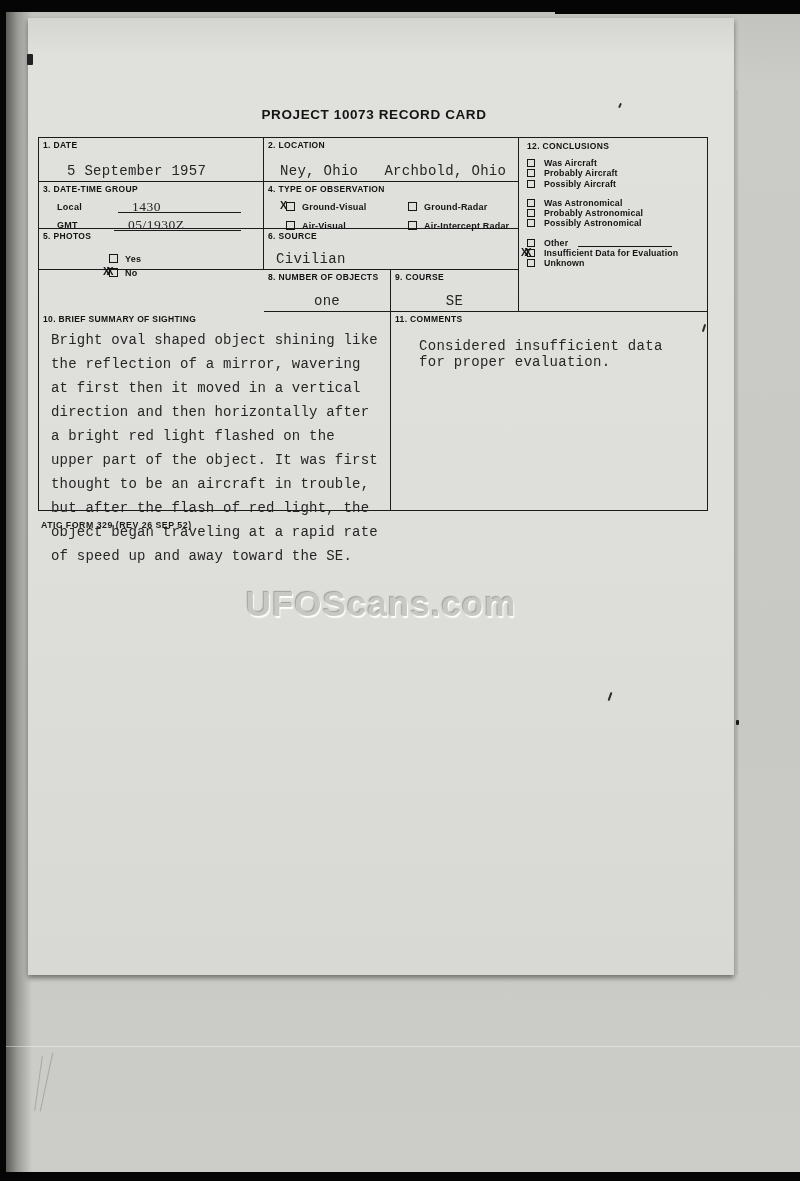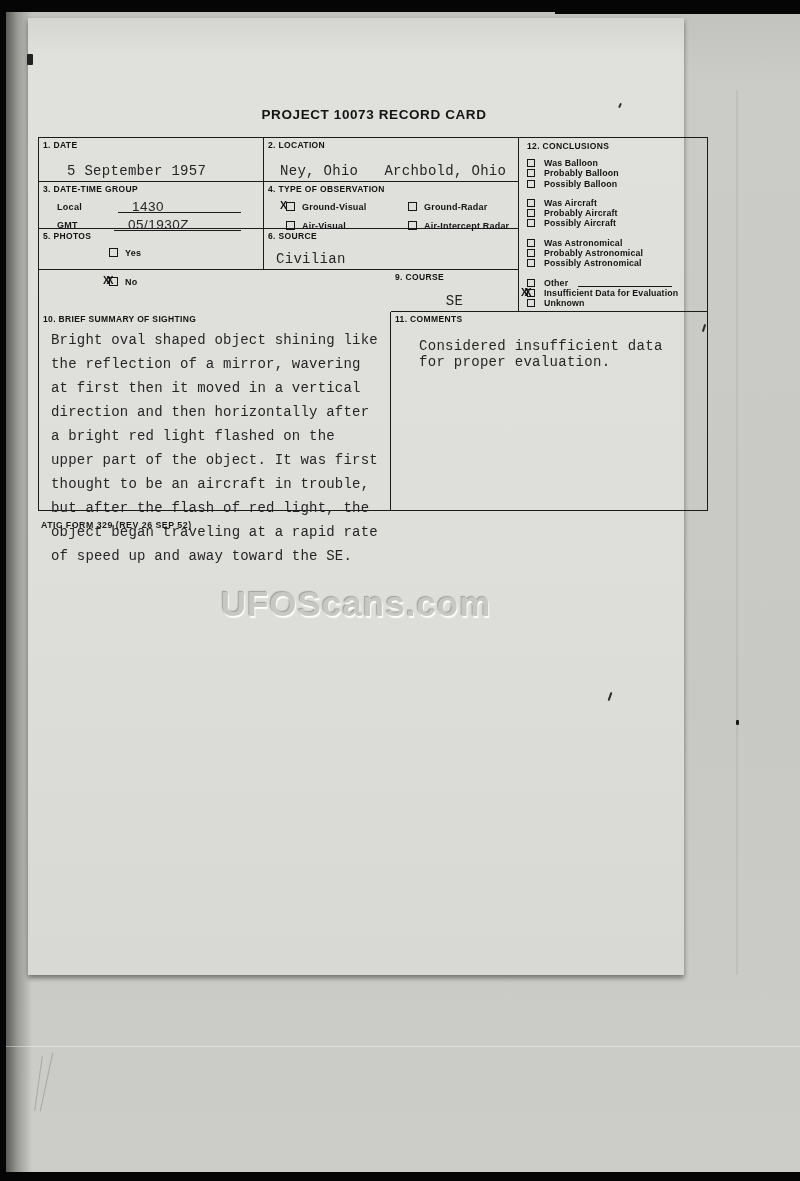--- a/index.html
+++ b/index.html
@@ -5,21 +5,21 @@
   html,body{margin:0;padding:0;background:#050505;}
   #scan{position:relative;width:800px;height:1181px;background:#060606;overflow:hidden;
         font-family:"Liberation Sans",sans-serif;}
   
   #backing{position:absolute;left:6px;top:12px;width:794px;height:1160px;
            background:linear-gradient(180deg,#c2c2be 0%,#cbcbc7 6%,#c8c8c4 60%,#ccccc8 100%);}
   #backing-edge{position:absolute;left:0;top:0;width:26px;height:100%;
            background:linear-gradient(90deg,#57575420%,rgba(160,160,156,0.9) 40%,rgba(200,200,196,0) 100%);
            background:linear-gradient(90deg,#5a5a57 0%,#9a9a96 45%,rgba(200,200,196,0) 100%);}
   
-  #card{position:absolute;left:28px;top:18px;width:656px;height:957px;
+  #card{position:absolute;left:28px;top:18px;width:706px;height:957px;
         background:linear-gradient(180deg,#d7d7d3 0%,#dfdfdb 3%,#dedeba00 0),
                    linear-gradient(180deg,#d8d8d4 0%,#e0e0dc 4%,#dedeDA 50%,#d9d9d5 100%);
         background:linear-gradient(180deg,#d4d4d0 0%,#e0e0dc 4%,#dedeDA 55%,#d8d8d4 100%);
         box-shadow:0 3px 5px rgba(0,0,0,0.45);}
   .title{position:absolute;left:10px;top:89px;width:672px;text-align:center;
          font-weight:bold;font-size:13.5px;letter-spacing:0.6px;color:#141414;}
   
   #formgrid{position:absolute;left:10px;top:119px;display:grid;
             grid-template-columns:225px 127px 128px 189px;
             grid-template-rows:44px 47px 41px 42px 199px;
@@ -28,32 +28,32 @@
         padding:3px 4px;box-sizing:border-box;overflow:visible;}
   .flabel{font-weight:bold;font-size:8.5px;line-height:1.15;letter-spacing:0.35px;color:#121212;}
   .typed{font-family:"Liberation Mono","DejaVu Sans Mono",monospace;font-size:14px;
          color:#262626;letter-spacing:0.3px;white-space:pre;}
   
   .vbottom{position:absolute;bottom:2px;}
   
   .dtg-row{display:flex;align-items:flex-end;margin:3px 18px 0 14px;height:15px;gap:36px;}
   .dtg-name{font-weight:bold;font-size:9px;color:#141414;letter-spacing:0.3px;padding-bottom:1px;}
   .dtg-fill{flex:1;border-bottom:1.5px solid #1b1b1b;height:15px;}
-  .dtg-val{font-family:Liberation Sans, sans-serif;font-size:13.5px;
+  .dtg-val{font-family:Liberation Serif, serif;font-size:13.5px;
            color:#262626;padding-left:14px;letter-spacing:0.5px;}
   
   .cbx{position:relative;display:inline-block;width:7px;height:7px;
        border:1.4px solid #161616;flex:none;}
   .cbx.checked::before{content:attr(data-mark);position:absolute;left:-7px;top:-4px;
        font-weight:bold;font-size:10.5px;letter-spacing:-3.5px;color:#161616;
        font-family:"Liberation Sans",sans-serif;}
   .cb-item{display:flex;align-items:center;gap:7px;}
   .cb-lab{font-weight:bold;font-size:9px;letter-spacing:0.2px;color:#141414;white-space:nowrap;}
   .obs-grid{display:grid;grid-template-columns:122px auto;row-gap:9px;margin:7px 12px 0 18px;}
-  .photos-list{margin:6px 0 0 66px;display:flex;flex-direction:column;gap:19px;}
+  .photos-list{margin:12px 0 0 66px;display:flex;flex-direction:column;gap:4px;}
   
   .sumtext{margin:3px 0 0 8px;font-size:14px;line-height:24px;letter-spacing:0.2px;}
   .comtext{margin:13px 0 0 24px;font-size:14px;line-height:16.5px;}
   
   .concl{padding:4px 2px 0 8px;}
   .cgroup{margin-bottom:9px;}
   .citem{display:flex;align-items:center;gap:9px;height:10.3px;}
   .cbx.sm{width:6px;height:6px;border-width:1.3px;}
   .clabel{font-weight:bold;font-size:8.8px;letter-spacing:0.15px;color:#141414;white-space:nowrap;}
   .other-fill{flex:0 0 94px;border-bottom:1.2px solid #161616;height:7px;margin-left:1px;}
@@ -94,34 +94,20 @@
         <div class="flabel">2.  LOCATION</div>
         <div class="typed vbottom" style="left:16px">Ney, Ohio   Archbold, Ohio</div>
       </div>
 
       <div class="cell concl" style="grid-area:1/4/5/5">
         <div class="flabel">12.  CONCLUSIONS</div>
         <div style="margin-top:6px">
           <div class="cgroup">
             <div class="citem">
               <span class="cbx sm"></span>
-              <span class="clabel">Was Balloon</span>
-              </div>
-            <div class="citem">
-              <span class="cbx sm"></span>
-              <span class="clabel">Probably Balloon</span>
-              </div>
-            <div class="citem">
-              <span class="cbx sm"></span>
-              <span class="clabel">Possibly Balloon</span>
-              </div>
-          </div>
-          <div class="cgroup">
-            <div class="citem">
-              <span class="cbx sm"></span>
               <span class="clabel">Was Aircraft</span>
               </div>
             <div class="citem">
               <span class="cbx sm"></span>
               <span class="clabel">Probably Aircraft</span>
               </div>
             <div class="citem">
               <span class="cbx sm"></span>
               <span class="clabel">Possibly Aircraft</span>
               </div>
@@ -205,20 +191,24 @@
             </div>
         </div>
       </div>
 
       <div class="cell" style="grid-area:3/2/4/4">
         <div class="flabel">6.  SOURCE</div>
         <div class="typed vbottom" style="left:12px">Civilian</div>
       </div>
 
 
+      <div class="cell" style="grid-area:4/2/5/3">
+        <div class="flabel">8.  NUMBER OF OBJECTS</div>
+        <div class="typed vbottom" style="left:0;width:100%;text-align:center">one</div>
+      </div>
 
       <div class="cell" style="grid-area:4/3/5/4">
         <div class="flabel">9.  COURSE</div>
         <div class="typed vbottom" style="left:0;width:100%;text-align:center">SE</div>
       </div>
 
       <div class="cell" style="grid-area:5/1/6/3">
         <div class="flabel">10.  BRIEF SUMMARY OF SIGHTING</div>
         <div class="typed sumtext">Bright oval shaped object shining like
 the reflection of a mirror, wavering

